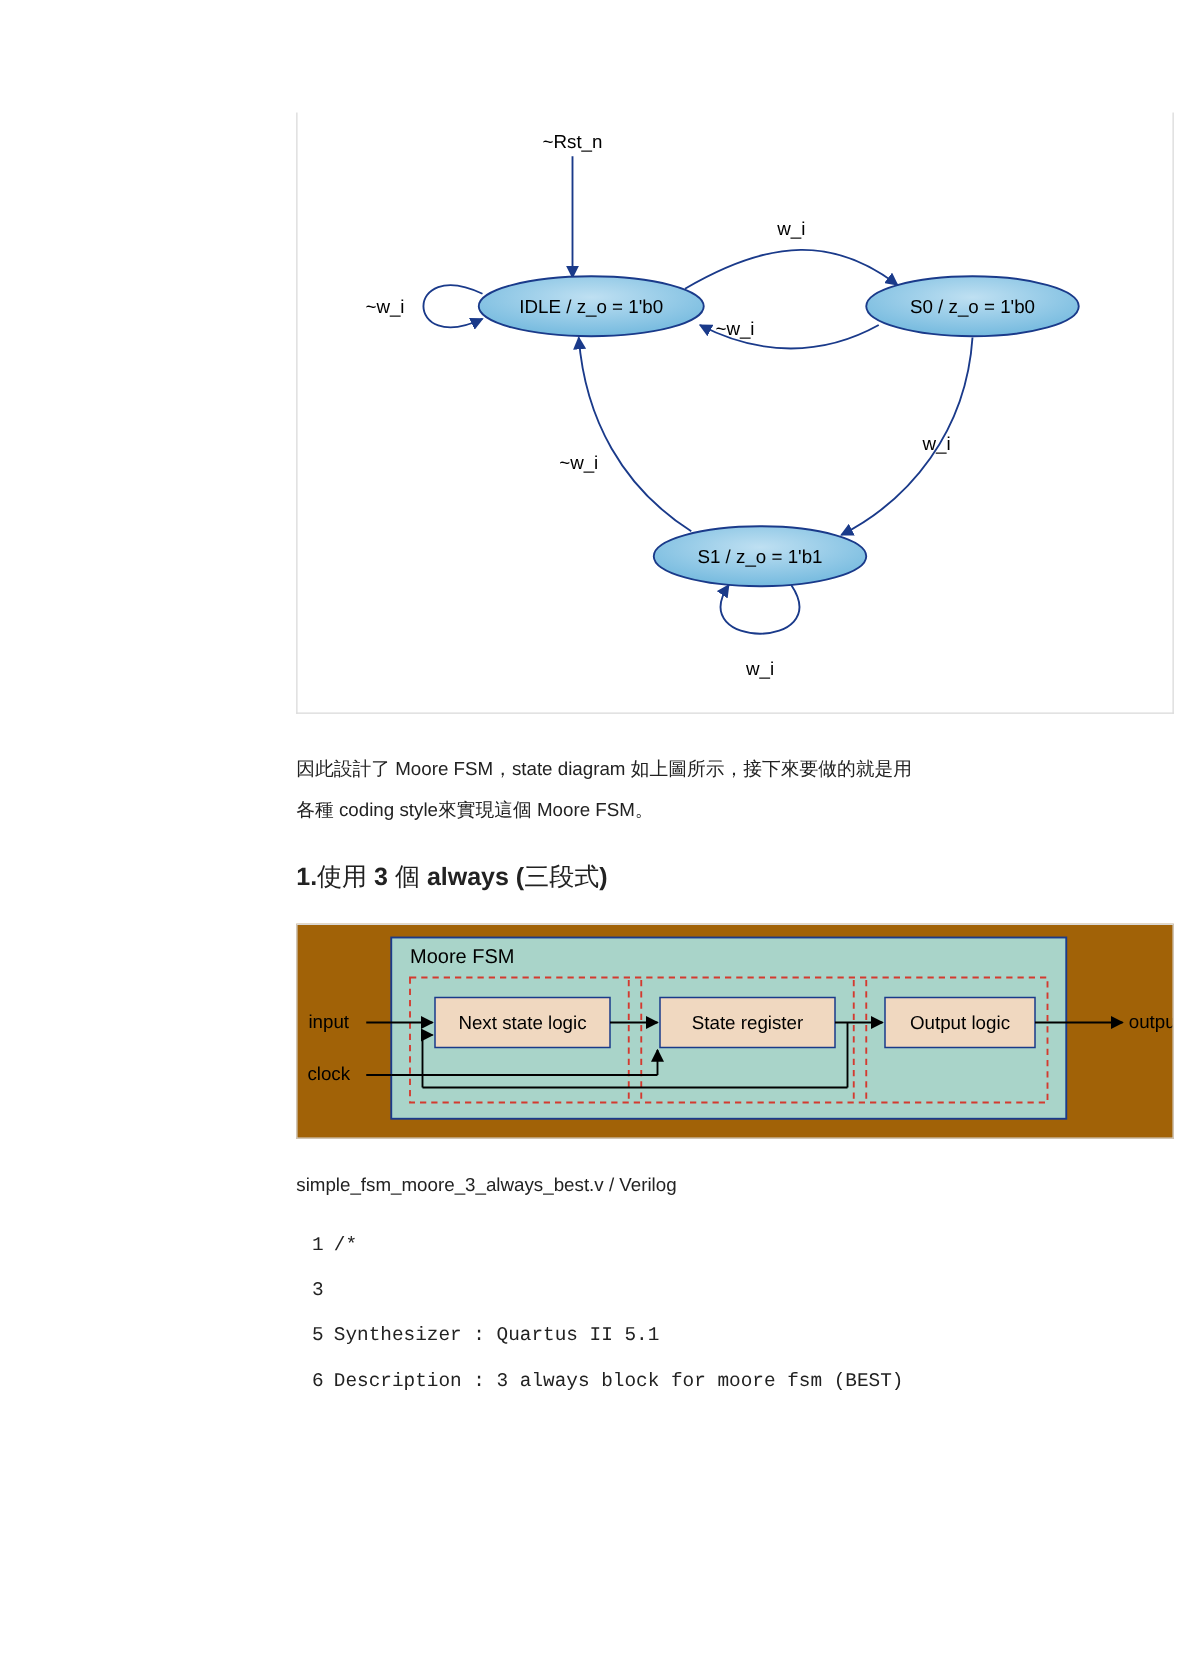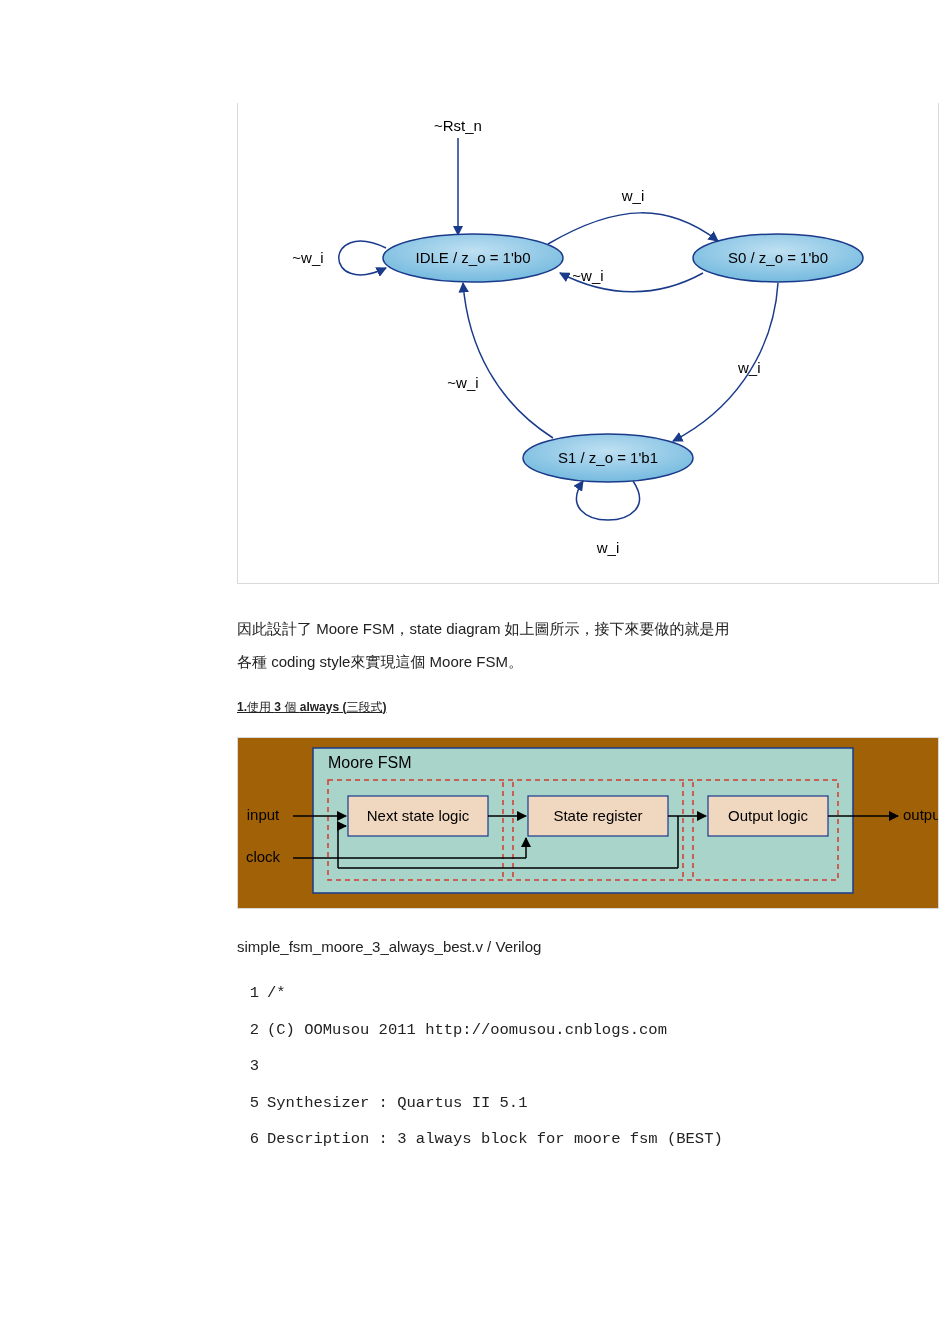--- a/index.html
+++ b/index.html
@@ -4,21 +4,21 @@
 <style>
   html, body {
     margin: 0;
     padding: 0;
     background: #ffffff;
     font-family: Arial, "Microsoft JhengHei", "PingFang TC", sans-serif;
     color: #222;
   }
   .page {
     width: 756px;
-    margin: 13px auto;
+    margin: 0 auto;
     padding: 90px 120px 60px 140px;
     box-sizing: border-box;
     font-size: 15px;
     line-height: 1.9;
   }
   .figure-frame {
     border: 1px solid #d9d9d9;
     border-top: none;
     width: 700px;
     height: 480px;
@@ -26,22 +26,21 @@
     background: #ffffff;
     overflow: hidden;
   }
   .paragraph {
     margin-top: 28px;
     font-size: 15px;
     line-height: 2.2;
   }
   .heading-line {
     margin-top: 18px;
-    font-size: 12px;
-    text-decoration: underline;
+    font-size: 20px;
   }
   .heading-line .bold { font-weight: bold; }
   .block-diagram-frame {
     margin-top: 18px;
     border: 1px solid #d9d9d9;
     width: 700px;
     height: 170px;
     position: relative;
     background: #a16207;
     overflow: hidden;
@@ -169,19 +168,18 @@
 
       <line x1="590" y1="78" x2="660" y2="78" stroke="#000" stroke-width="1.5" marker-end="url(#arrow2)"></line>
       <text x="665" y="82" text-anchor="start" font-size="15" fill="#000">output</text>
     </svg>
   </div>
 
   <div class="filename-heading">simple_fsm_moore_3_always_best.v / Verilog</div>
 
   <div class="code-block">
     <div class="code-line"><span class="ln">1</span><span>/*</span></div>
-    <div class="code-line"><span class="ln">2</span><span>(C) OOMusou 2011 http://oomusou.cnblogs.com</span></div>
     <div class="code-line"><span class="ln">3</span><span></span></div>
     <div class="code-line"><span class="ln">5</span><span>Synthesizer : Quartus II 5.1</span></div>
     <div class="code-line"><span class="ln">6</span><span>Description : 3 always block for moore fsm (BEST)</span></div>
   </div>
 
 </div>
 
 </body></html>

